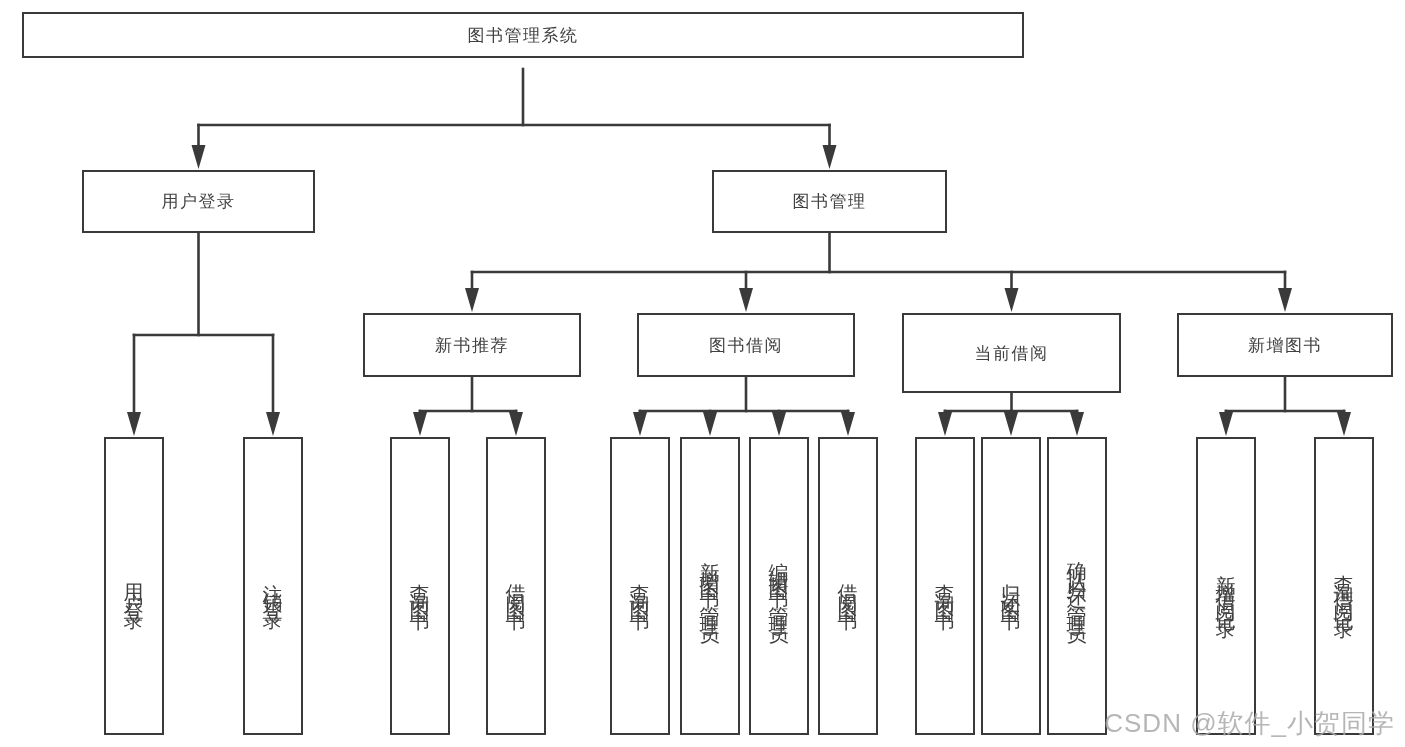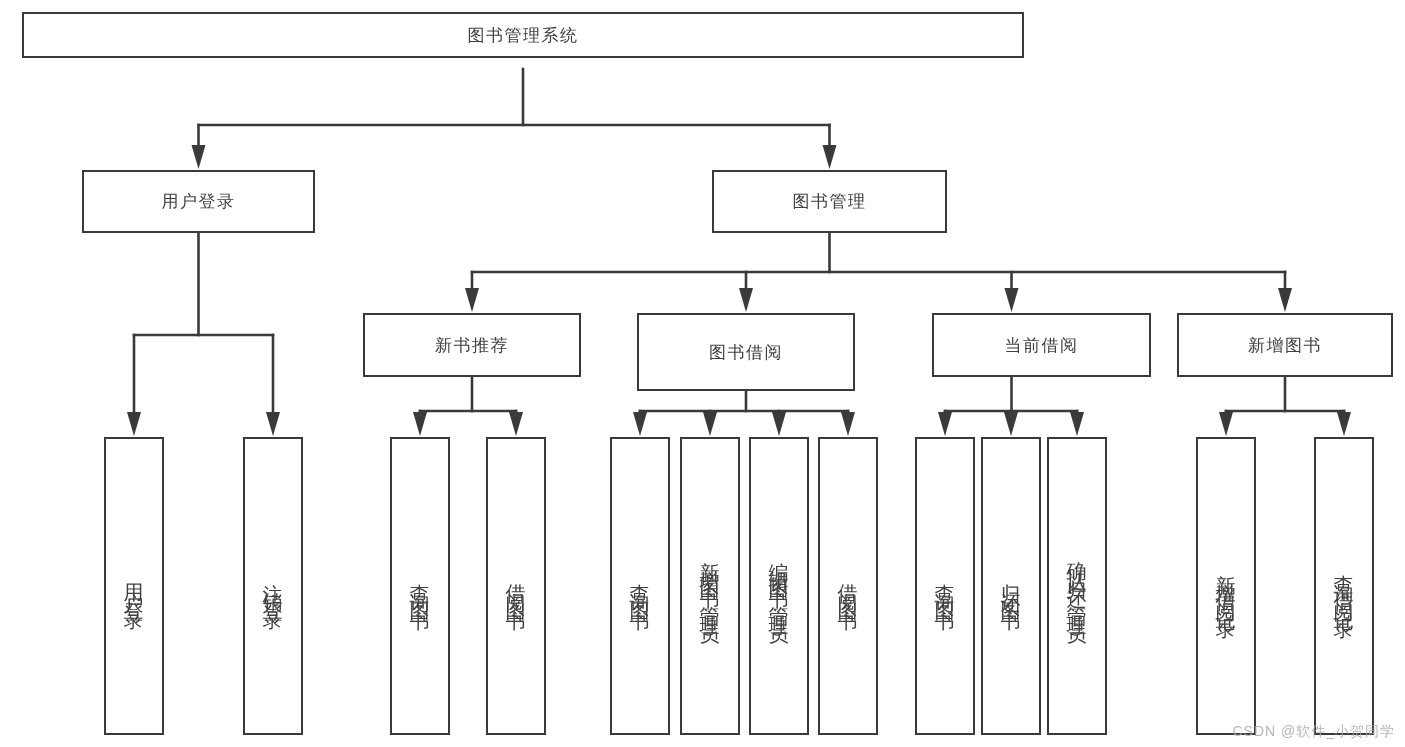--- a/index.html
+++ b/index.html
@@ -28,21 +28,21 @@
   .node.v span{
     writing-mode:vertical-rl;
     text-orientation:mixed;
     font-size:20px;
     letter-spacing:9px;
     line-height:1;
   }
   .watermark{
     position:absolute;
     right:10px;bottom:6px;
-    font-size:14px;
+    font-size:26px;
     letter-spacing:1px;
     color:var(--wm,#aaaaaa);
     opacity:.85;
     z-index:5;
     white-space:nowrap;
   }
 </style>
 </head>
 <body>
 
@@ -110,24 +110,24 @@
   <div class="node h" style="left: 82px; top: 170px; width: 233px; height: 63px;">
     <span>用户登录</span>
   </div>
   <div class="node h" style="left: 363px; top: 313px; width: 218px; height: 64px;">
     <span>新书推荐</span>
   </div>
 
   <div class="node h" style="left: 712px; top: 170px; width: 235px; height: 63px;">
     <span>图书管理</span>
   </div>
-  <div class="node h" style="left: 637px; top: 313px; width: 218px; height: 78px;">
+  <div class="node h" style="left: 637px; top: 313px; width: 218px; height: 64px;">
     <span>图书借阅</span>
   </div>
-  <div class="node h" style="left: 932px; top: 313px; width: 219px; height: 64px; justify-content: center;">
+  <div class="node h" style="left: 902px; top: 313px; width: 219px; height: 80px; justify-content: center;">
     <span>当前借阅</span>
   </div>
   <div class="node h" style="left: 1177px; top: 313px; width: 216px; height: 64px;">
     <span>新增图书</span>
   </div>
 
   <div class="node v" style="left: 104px; top: 437px; width: 60px; height: 298px;">
     <span>用户登录</span>
   </div>
   <div class="node v" style="left: 243px; top: 437px; width: 60px; height: 298px;">

